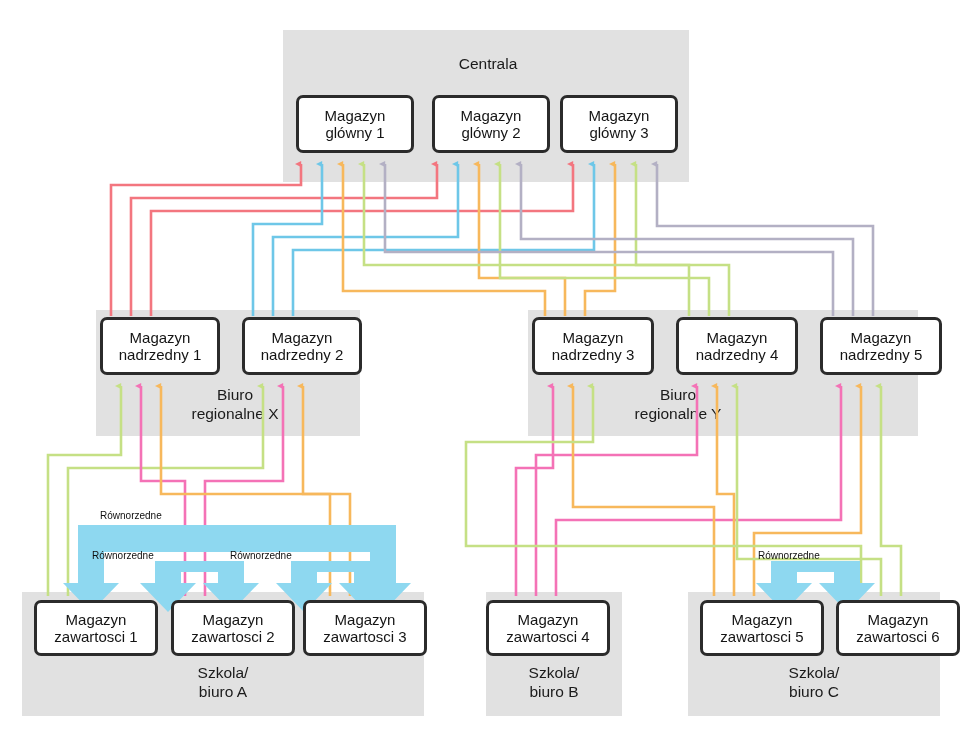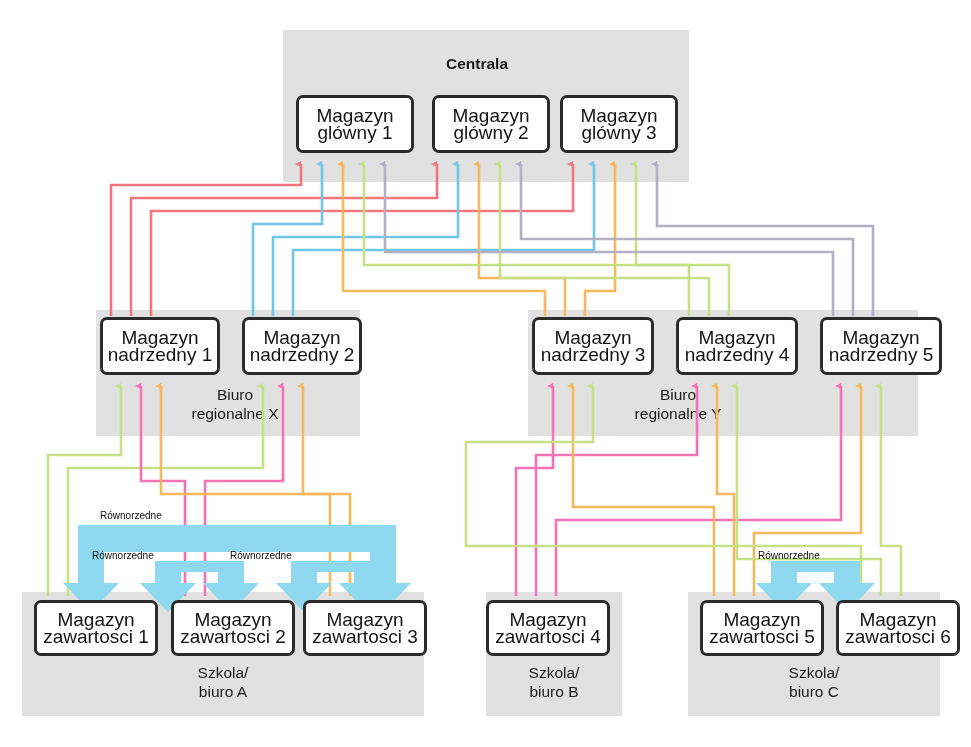--- a/index.html
+++ b/index.html
@@ -34,21 +34,21 @@
     position:absolute;
     box-sizing:border-box;
     background:#ffffff;
     border:3px solid #2b2b2b;
     border-radius:7px;
     display:flex;
     align-items:center;
     justify-content:center;
     text-align:center;
     color:#141414;
-    font-size:19px;
+    font-size:15px;
     line-height:17px;
     white-space:pre-line;
     z-index:6;
   }
   
   svg.layer{
     position:absolute;
     left:0;top:0;
     width:971px;height:747px;
     overflow:visible;
@@ -163,21 +163,21 @@
         M756,583 L771,583 L771,561 L860,561 L860,583 L875,583
         L847,612 L819,583 L834,583 L834,572 L797,572 L797,583 L812,583 L784,612 Z"></path>
     </g>
   </svg>
 
   <div class="peer-label" style="left:100px;top:507px;">Równorzedne</div>
   <div class="peer-label" style="left:92px;top:547px;">Równorzedne</div>
   <div class="peer-label" style="left:230px;top:547px;">Równorzedne</div>
   <div class="peer-label" style="left:758px;top:547px;">Równorzedne</div>
 
-  <div class="band-label" style="left:272px;top:54px;width:410px;font-weight:bold;">Centrala</div>
+  <div class="band-label" style="left:283px;top:54px;width:410px;">Centrala</div>
   <div class="band-label" style="left:160px;top:385px;width:150px;">Biuro
 regionalne X</div>
   <div class="band-label" style="left:598px;top:385px;width:160px;">Biuro
 regionalne Y</div>
   <div class="band-label" style="left:22px;top:663px;width:402px;">Szkola/
 biuro A</div>
   <div class="band-label" style="left:486px;top:663px;width:136px;">Szkola/
 biuro B</div>
   <div class="band-label" style="left:688px;top:663px;width:252px;">Szkola/
 biuro C</div>

